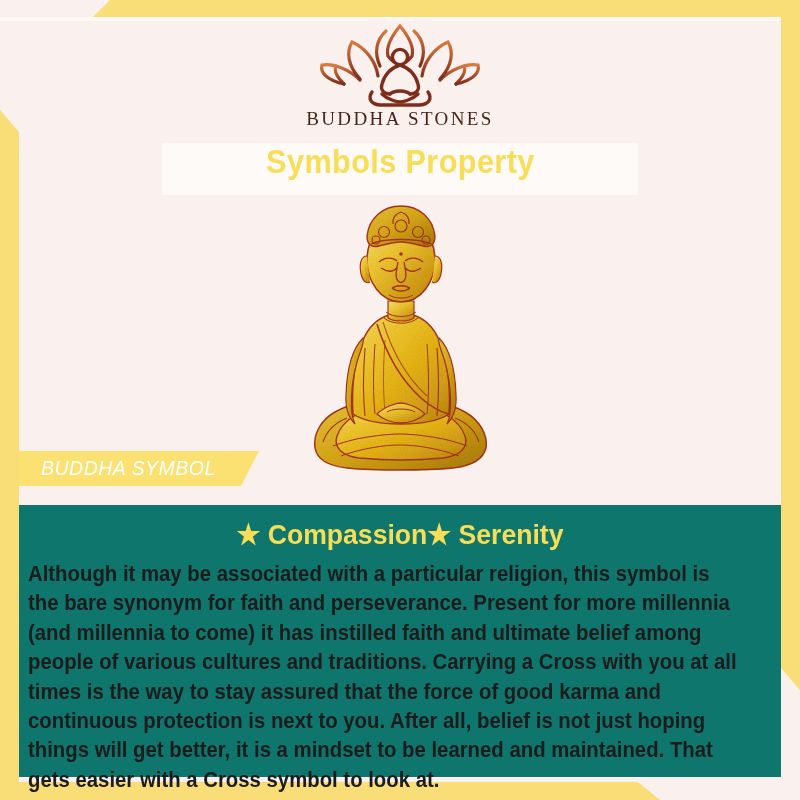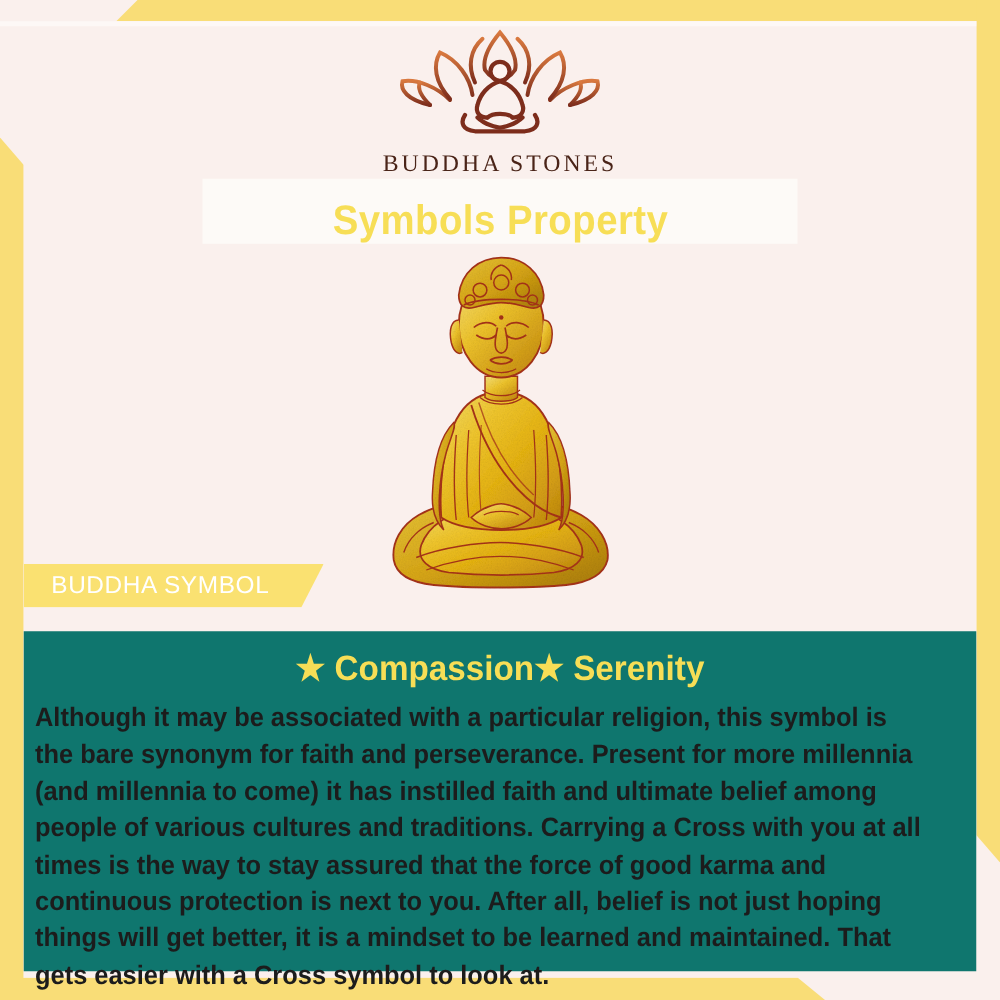--- a/index.html
+++ b/index.html
@@ -57,36 +57,36 @@
   .header {
     position: absolute;
     top: 22px; left: 0;
     width: 800px;
     display: flex;
     flex-direction: column;
     align-items: center;
   }
   .logo-mark { width: 180px; height: 86px; display: block; }
   .logo-word {
-    margin-top: 13px;
+    margin-top: 0;
     font-family: "Liberation Serif", serif;
     font-size: 19px;
     letter-spacing: 2.4px;
     color: #4a2418;
     font-weight: 400;
   }
 
   
   .title-banner {
     position: absolute;
     left: 162px; top: 143px;
     width: 476px; height: 52px;
     background: #fdfaf7;
     display: flex;
-    align-items: flex-end;
+    align-items: flex-start;
     justify-content: center;
   }
   .title-text {
     font-family: "Liberation Sans Narrow", "Liberation Sans", sans-serif;
     font-weight: bold;
     font-size: 33px;
     color: #f7de56;
     letter-spacing: 0.4px;
     transform: scaleX(0.93);
     white-space: nowrap;
@@ -110,20 +110,21 @@
     clip-path: polygon(0 0, 240px 0, 222px 35px, 0 35px);
     display: flex; align-items: center;
   }
   .ribbon-text {
     padding-left: 22px;
     color: #ffffff;
     font-size: 19.5px;
     letter-spacing: 0.5px;
     font-weight: 400;
     white-space: nowrap;
+    font-style: italic;
   }
 
   
   .panel {
     position: absolute;
     left: 19px; top: 505px;
     width: 762px; height: 272px;
     background: #0f766e;
   }
 

